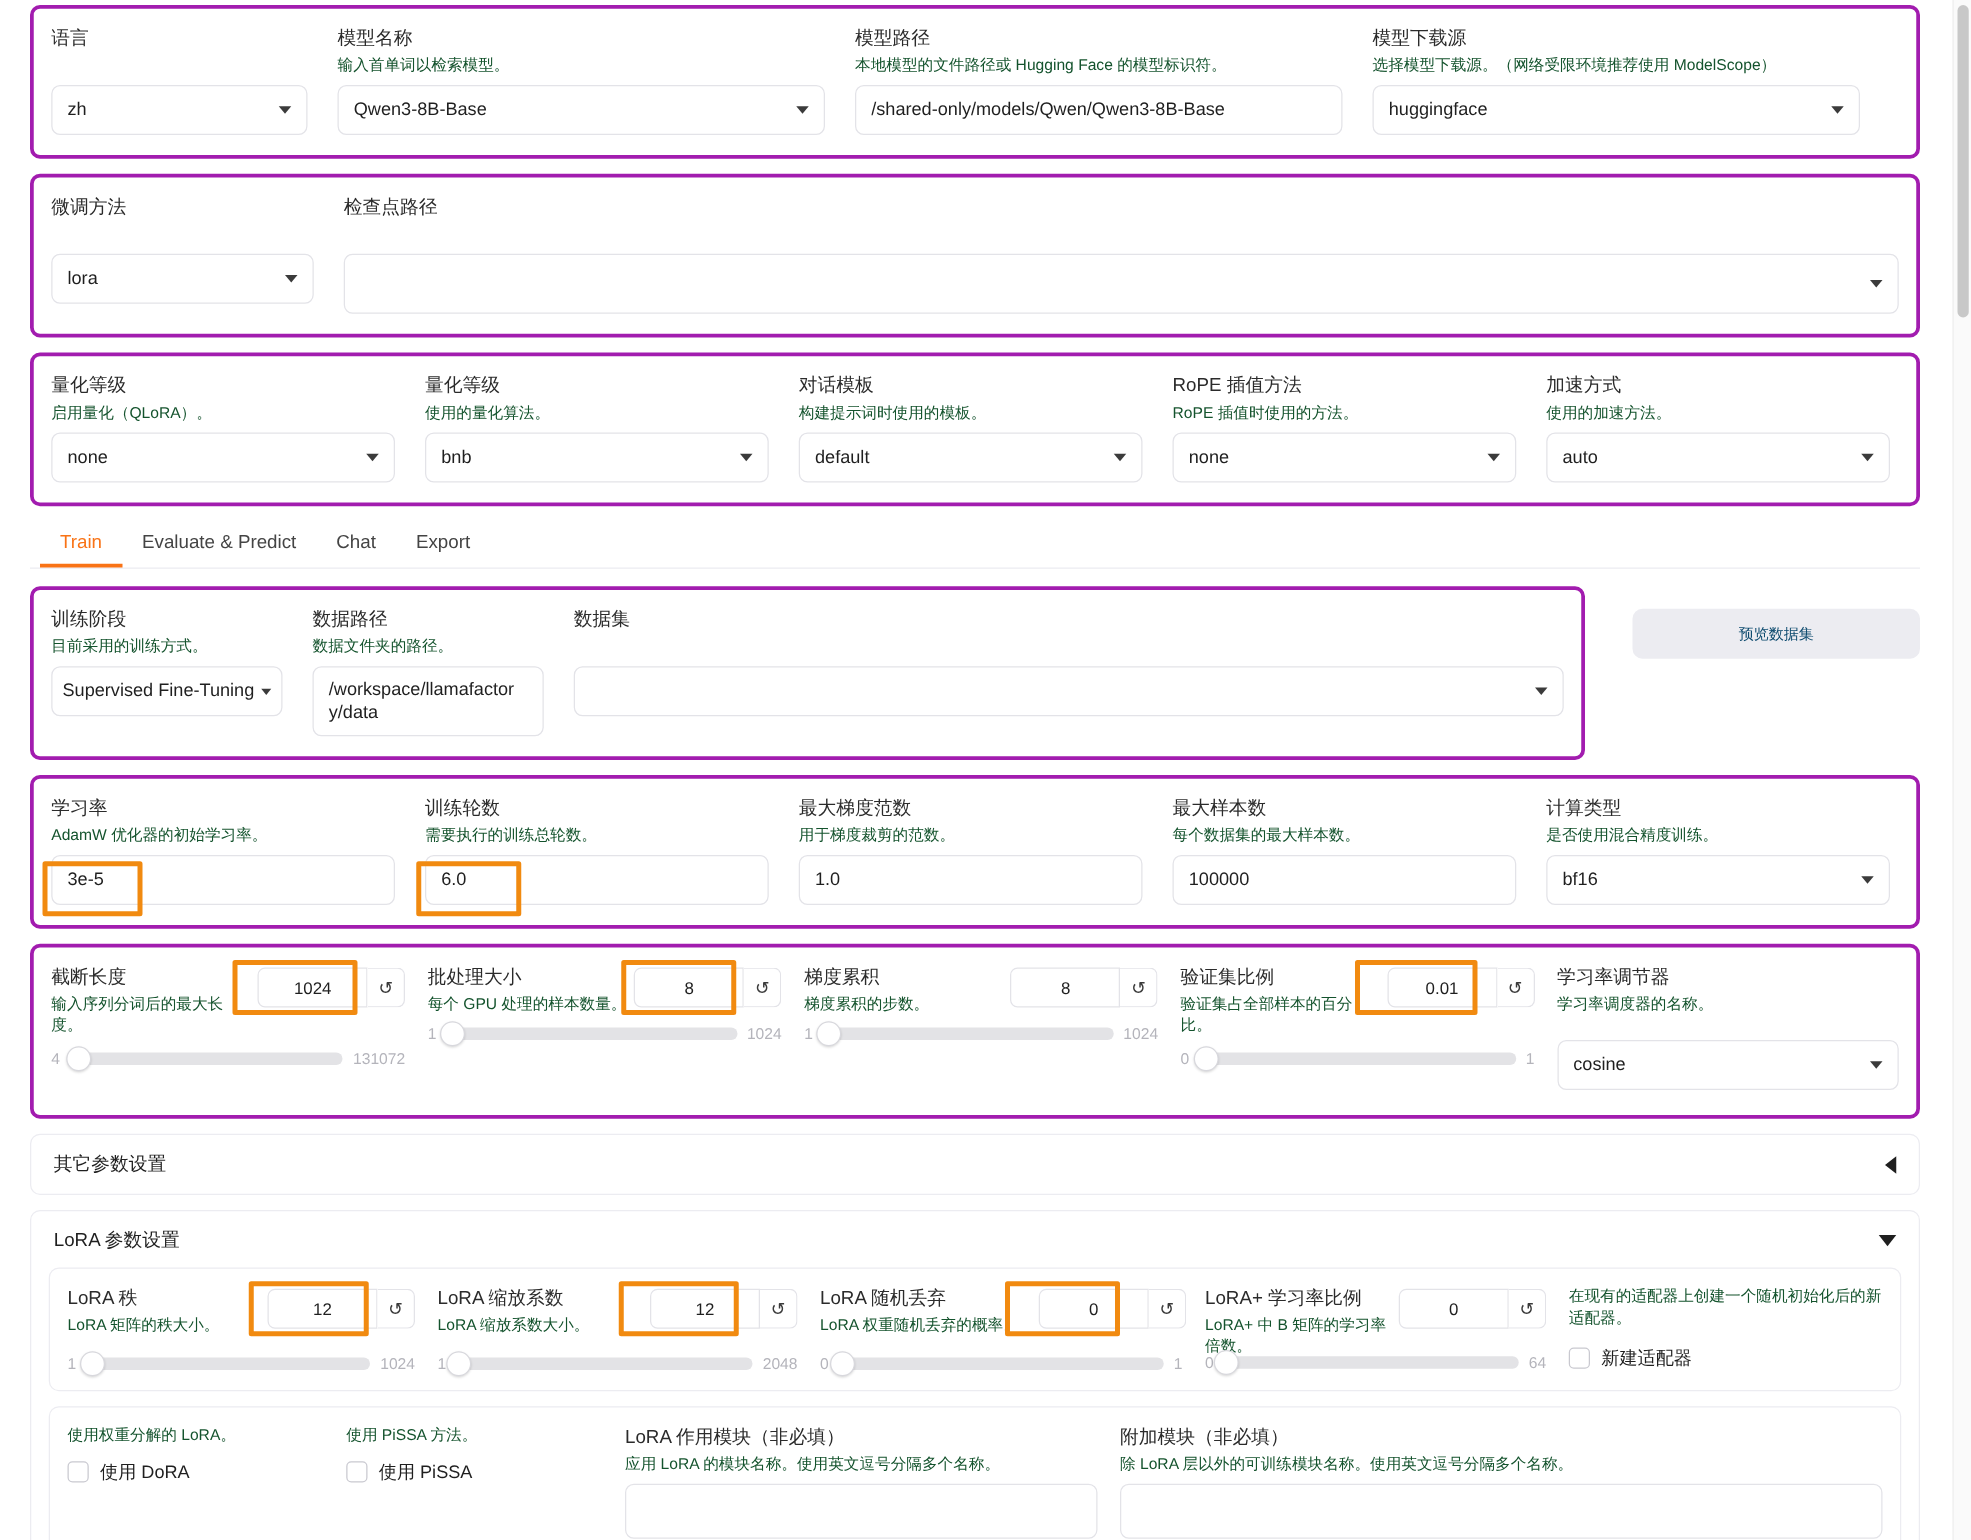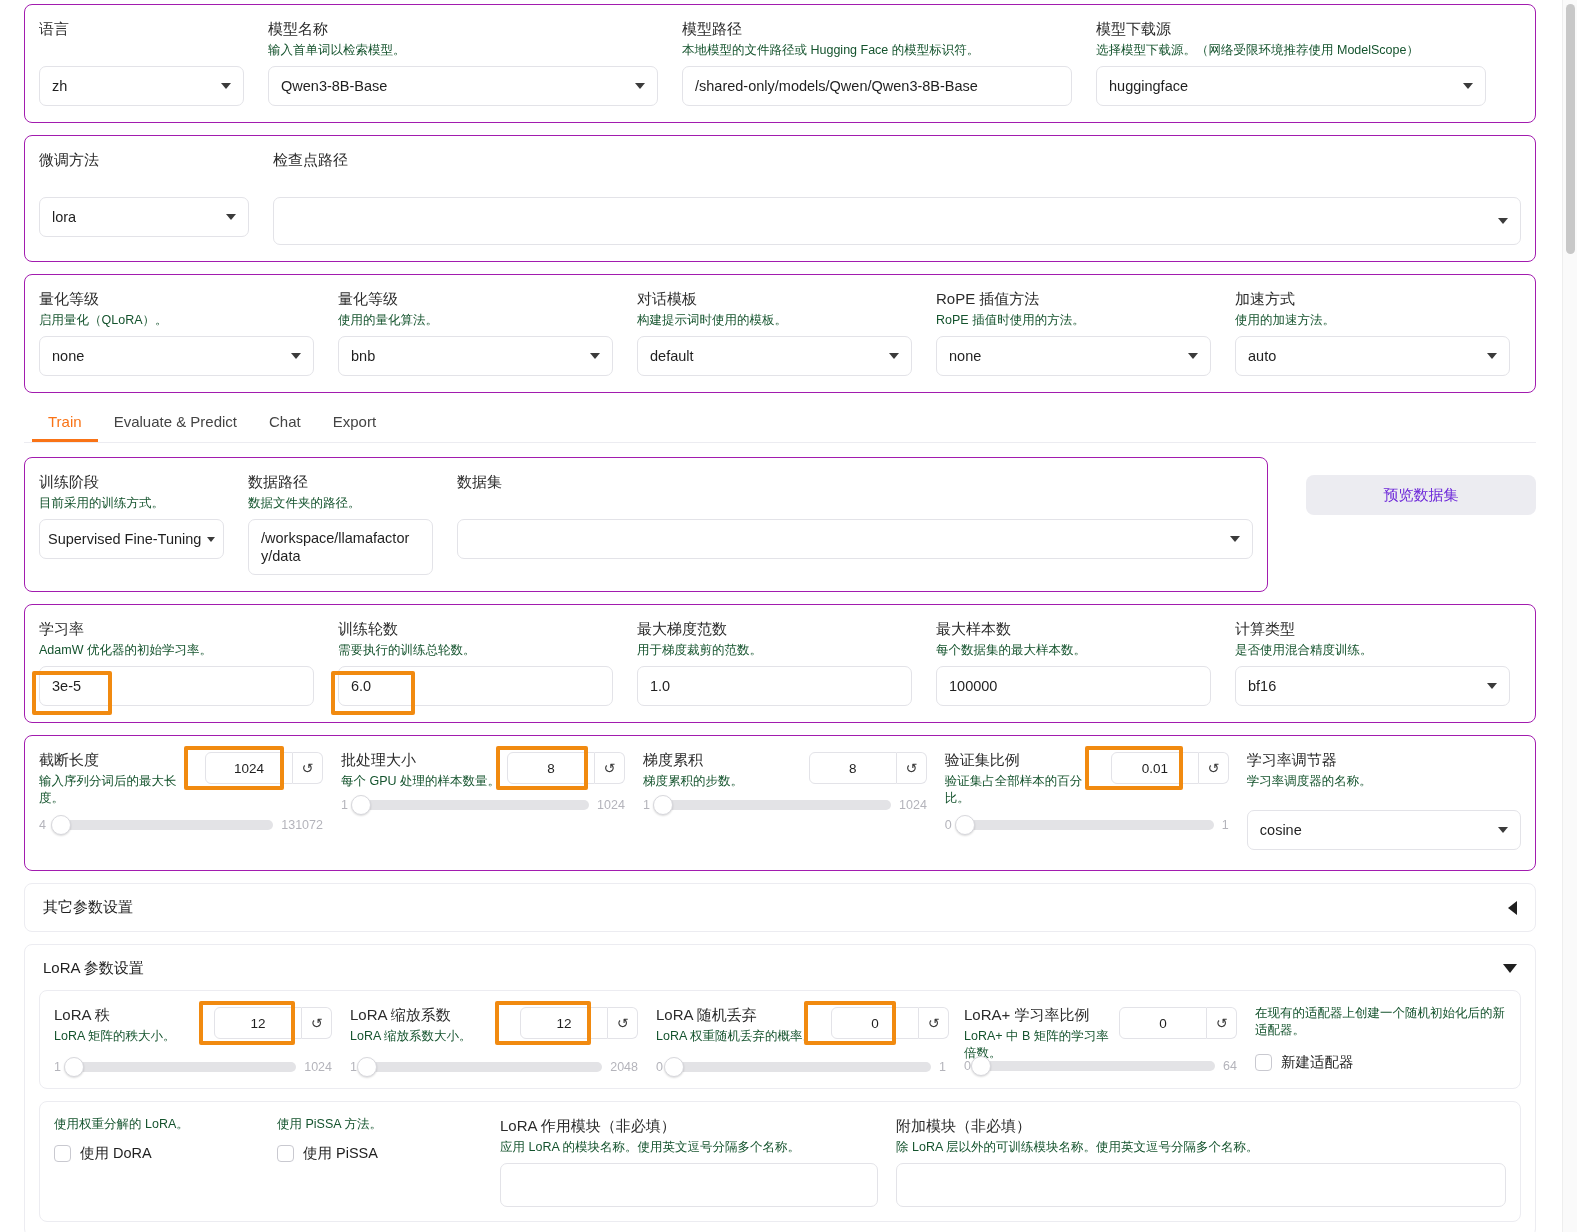--- a/index.html
+++ b/index.html
@@ -19,21 +19,21 @@
   }
   .scrollbar-thumb {
     position: absolute; top: 4px; right: 2px; width: 9px; height: 250px;
     background: #c8c8c8; border-radius: 5px;
   }
 
   .content { position:absolute; left:0; top:0; width: 1560px; padding: 0 24px; }
 
   
   .panel {
-    border: 1px solid #a21caf;
+    border: 3px solid #a21caf;
     border-radius: 8px;
     background: #fff;
     padding: 14px 14px 16px 14px;
     margin-bottom: 12px;
   }
   .row { display: flex; gap: 24px; align-items: flex-start; }
   .field { display: flex; flex-direction: column; }
 
   .f-label {
     font-size: 15px; color: #2b2b2b; line-height: 20px;
@@ -81,21 +81,21 @@
     font-size: 15px; color: #444; padding: 8px 16px 9px 16px;
     border-bottom: 3px solid transparent; cursor: pointer;
     white-space: nowrap;
   }
   .tab.active { color: #f97316; border-bottom-color: #f97316; }
 
   
   .btn-gray {
     background: #ececf1; border: none; border-radius: 8px;
     height: 40px; min-width: 230px;
-    font-size: 15px; color: #6d28d9;
+    font-size: 12px; color: #0c4a6e;
     display:flex; align-items:center; justify-content:center;
     font-family: inherit; cursor: pointer;
   }
 
   
   .hl { position: absolute; border: 4px solid #f18a10; border-radius: 2px; pointer-events:none; z-index: 20; }
 
   
   .slider-wrap { display:flex; align-items:center; gap:8px; margin-top: 4px; }
   .slider-min, .slider-max { font-size: 12.5px; color: #b4b4bb; flex:none; }

